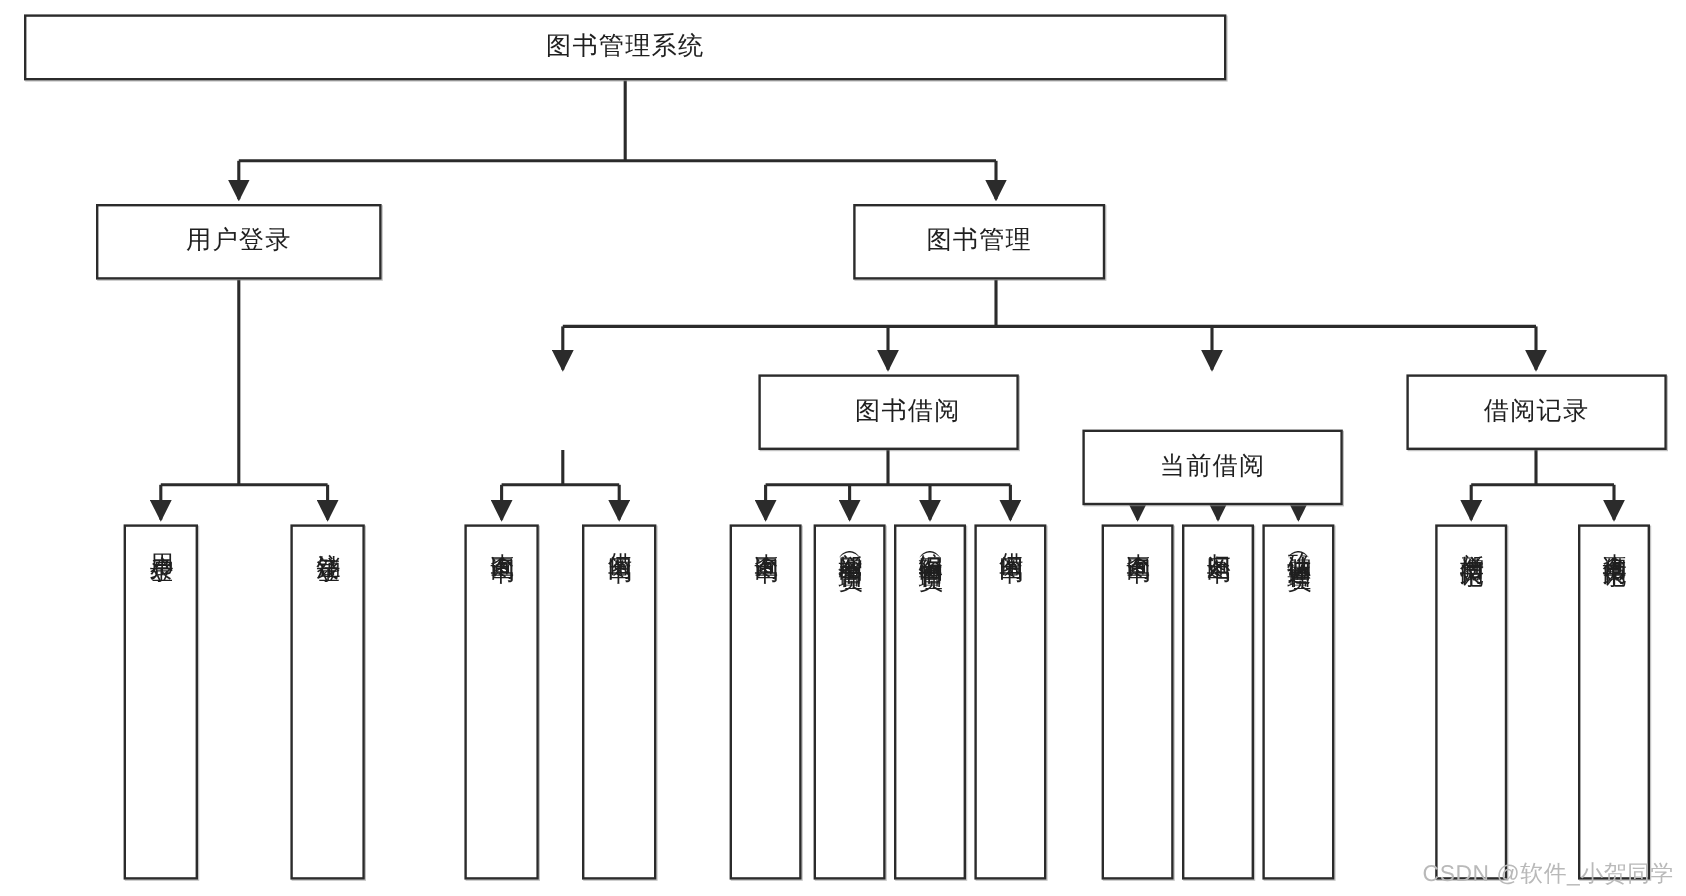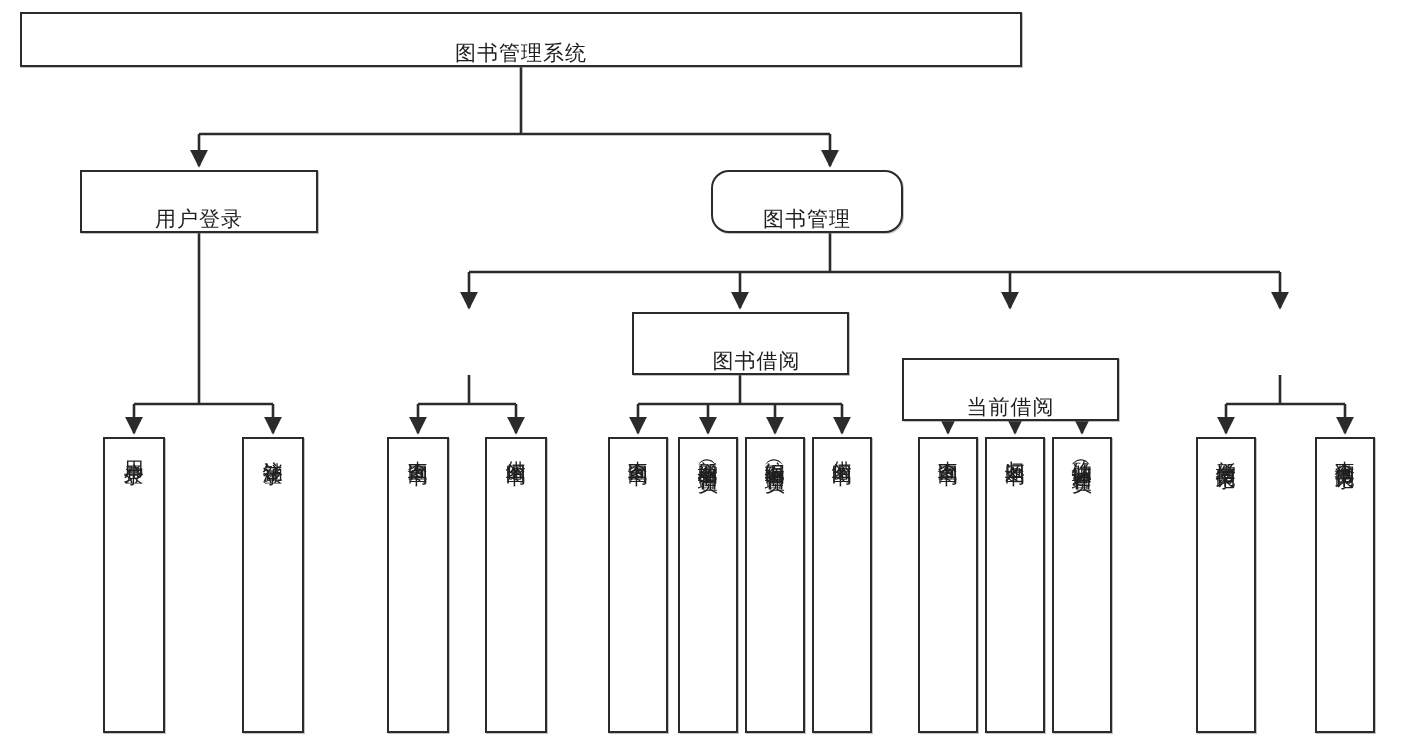--- a/index.html
+++ b/index.html
@@ -25,21 +25,21 @@
     width: 1405px;
     height: 747px;
     pointer-events: none;
   }
   .node {
     position: absolute;
     box-sizing: border-box;
     border: 2px solid #2b2b2b;
     background: #ffffff;
     display: flex;
-    align-items: flex-end;
+    align-items: center;
     justify-content: center;
     box-shadow: 1px 1px 0 rgba(120,120,120,0.45);
   }
   .node .label {
     font-size: 21px;
     line-height: 1.15;
     color: #1f1f1f;
     letter-spacing: 1px;
     white-space: nowrap;
     text-align: center;
@@ -124,29 +124,32 @@
     </g>
   </svg>
 
   <div class="node" style="left: 20px; top: 12px; width: 1002px; height: 55px;">
     <span class="label">图书管理系统</span>
   </div>
 
   <div class="node" style="left: 80px; top: 170px; width: 238px; height: 63px;">
     <span class="label">用户登录</span>
   </div>
-  <div class="node" style="left: 711px; top: 170px; width: 192px; height: 63px; border-radius: 18px;">
+  <div class="node" style="left: 711px; top: 170px; width: 210px; height: 63px;">
     <span class="label">图书管理</span>
   </div>
 
   <div class="node" style="left: 632px; top: 312px; width: 217px; height: 63px; padding-left: 32px;">
     <span class="label">图书借阅</span>
   </div>
   <div class="node" style="left: 902px; top: 312px; width: 217px; height: 63px; margin-top: 46px;">
     <span class="label">当前借阅</span>
+  </div>
+  <div class="node" style="left: 1172px; top: 312px; width: 217px; height: 63px;">
+    <span class="label">借阅记录</span>
   </div>
 
   <div class="node vertical" style="left: 103px; top: 437px; width: 62px; height: 296px;">
     <span class="label">用户登录</span>
   </div>
   <div class="node vertical" style="left: 242px; top: 437px; width: 62px; height: 296px;">
     <span class="label">注销登录</span>
   </div>
   <div class="node vertical" style="left: 387px; top: 437px; width: 62px; height: 296px;">
     <span class="label">查询图书</span>
@@ -175,14 +178,15 @@
   <div class="node vertical" style="left: 1052px; top: 437px; width: 60px; height: 296px;">
     <span class="label">确认归还（管理员）</span>
   </div>
   <div class="node vertical" style="left: 1196px; top: 437px; width: 60px; height: 296px;">
     <span class="label">新增借阅记录</span>
   </div>
   <div class="node vertical" style="left: 1315px; top: 437px; width: 60px; height: 296px;">
     <span class="label">查询借阅记录</span>
   </div>
 
+  <div id="watermark">CSDN @软件_小贺同学</div>
 
 </div>
 
 </body></html>

